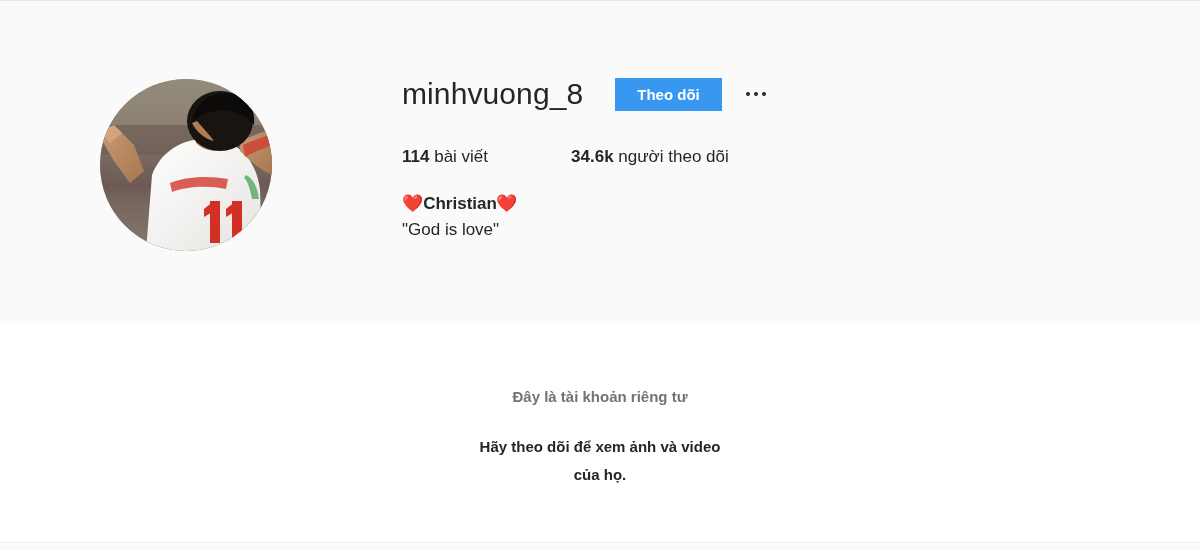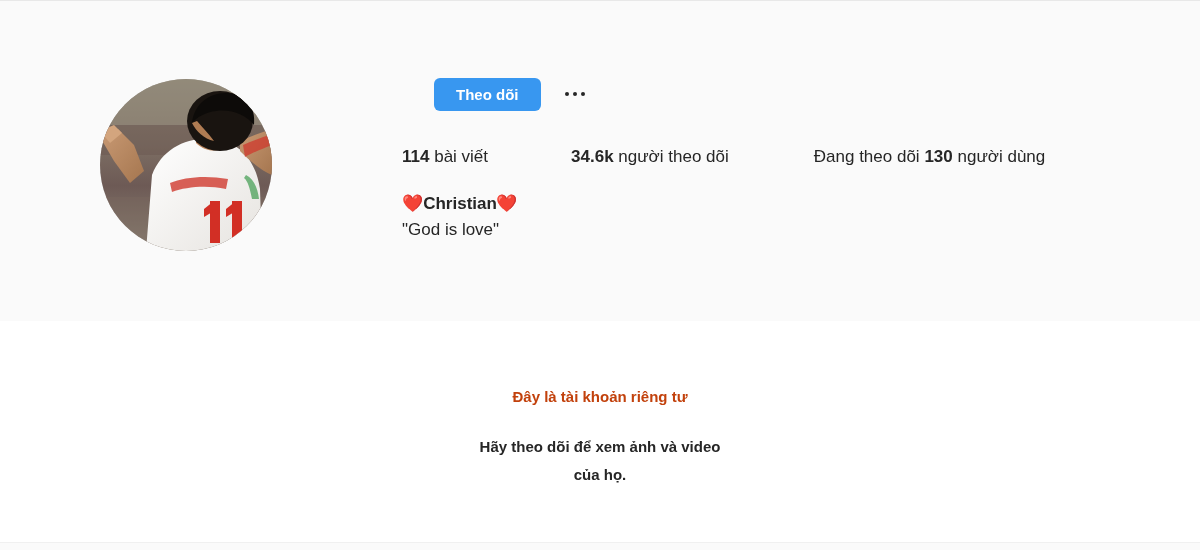--- a/index.html
+++ b/index.html
@@ -85,21 +85,21 @@
     letter-spacing: 0.1px;
     white-space: nowrap;
   }
   .follow-button {
     margin-left: 32px;
     background: #3897f0;
     color: #ffffff;
     font-size: 15px;
     font-weight: bold;
     border: 0;
-    border-radius: 6px;
+    border-radius: 0;
     padding: 8px 22px;
     line-height: 17px;
     cursor: pointer;
     font-family: "Liberation Sans", sans-serif;
     white-space: nowrap;
   }
   .options-dots {
     margin-left: 22px;
     display: flex;
     align-items: center;
@@ -174,21 +174,21 @@
     position: absolute;
     left: 0;
     top: 0;
     width: 1200px;
     text-align: center;
   }
   .private-title {
     margin-top: 66px;
     font-size: 15px;
     font-weight: bold;
-    color: #c2410c;
+    color: #737373;
     line-height: 20px;
   }
   .private-sub {
     margin-top: 26px;
     font-size: 15px;
     font-weight: bold;
     color: #262626;
     line-height: 28px;
   }
 
@@ -261,38 +261,36 @@
         </g>
 
         <path d="M146 96 C154 100 158 110 159 120 L152 120 C150 110 148 102 144 99 Z" fill="#3f9b4f" opacity="0.7"></path>
       </svg>
     </div>
   </div>
 
   <div class="profile-col">
 
     <div class="name-row">
+      <span class="username">minhvuong_8</span>
       <button class="follow-button">Theo dõi</button>
       <span class="options-dots">
         <i></i>
           <i></i>
           <i></i>
       </span>
     </div>
 
     <div class="stats-row">
       <span class="stat-item">
         <span class="stat-num">114</span><span>&nbsp;</span><span class="stat-label">bài viết</span>
       </span>
       <span class="stat-item">
         <span class="stat-num">34.6k</span><span>&nbsp;</span><span class="stat-label">người theo dõi</span>
       </span>
-      <span class="stat-item following-item">
-        <span class="stat-label">Đang theo dõi</span><span>&nbsp;</span><span class="stat-num">130</span><span>&nbsp;</span><span class="stat-label">người dùng</span>
-      </span>
     </div>
 
     <div class="bio">
       <div class="bio-line-1"><span class="emoji">❤️</span><span>Christian</span><span class="emoji">❤️</span></div>
       <div class="bio-line-2">"God is love"</div>
     </div>
 
   </div>
 
   <div class="private-section">

